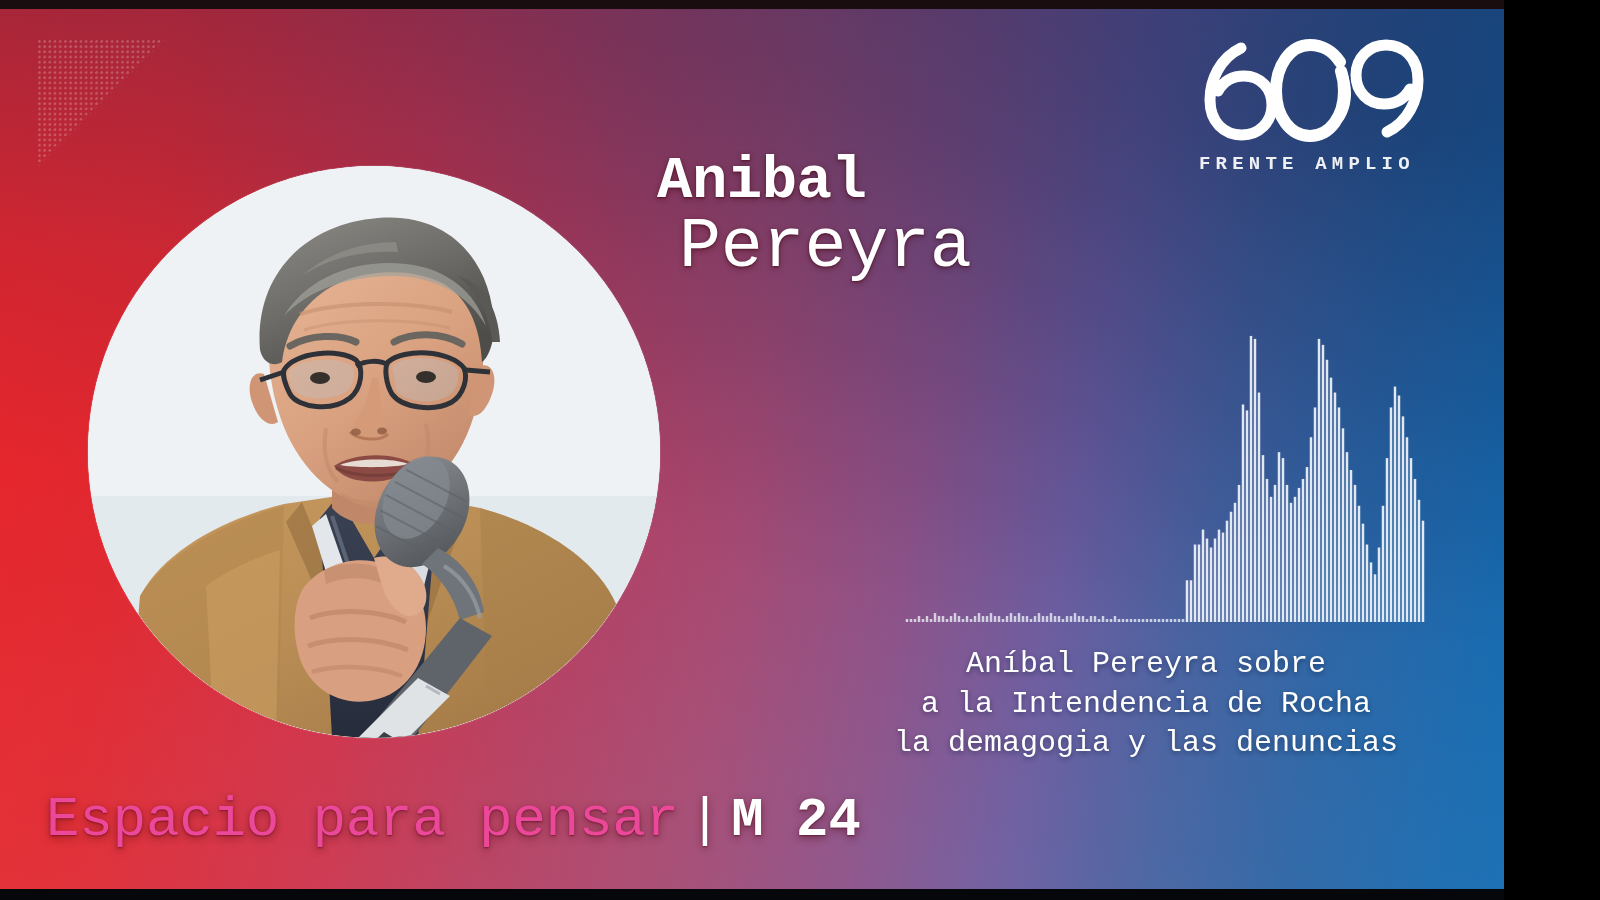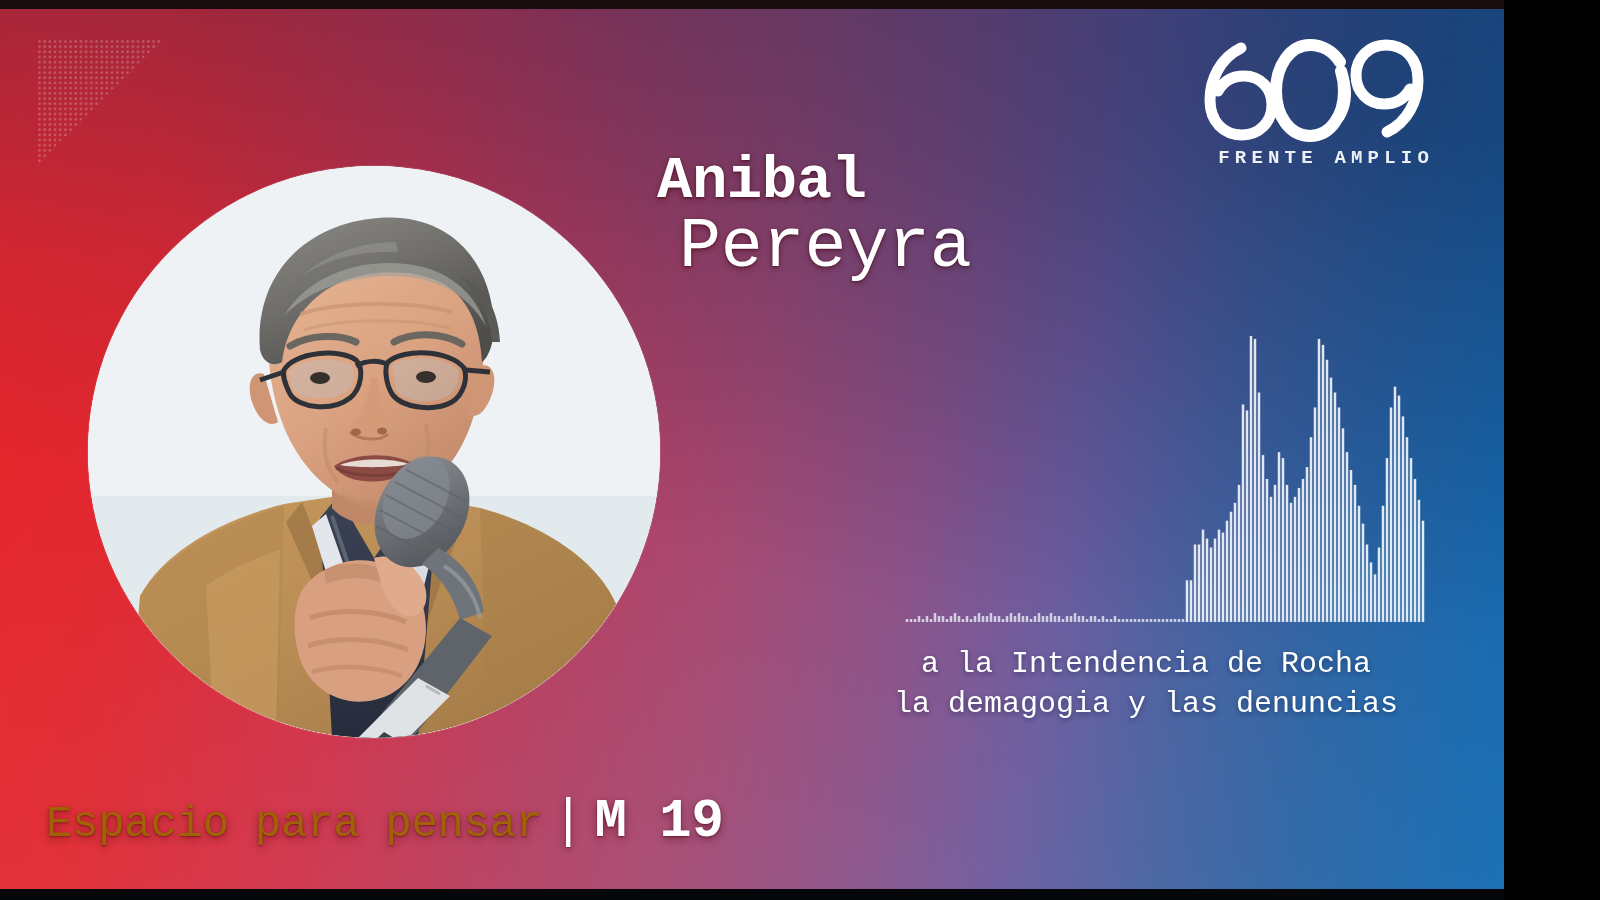--- a/index.html
+++ b/index.html
@@ -131,27 +131,27 @@
 
   
   .logo {
     position: absolute;
     right: 70px; top: 36px;
     width: 240px;
     text-align: center;
   }
   .logo svg { display: block; }
   .logo-sub {
-    margin-top: 3px;
+    margin-top: 9px;
     font-size: 19px;
     font-weight: 700;
     letter-spacing: 5.2px;
     color: #ffffff;
     opacity: 0.92;
-    text-align: right;
+    text-align: left;
     padding-left: 5px;
   }
 
   
   .waveform {
     position: absolute;
     left: 905px; top: 320px;
     width: 520px; height: 302px;
   }
   .waveform svg { display: block; }
@@ -171,23 +171,23 @@
   .caption span { display: block; white-space: nowrap; }
 
   
   .program-bar {
     position: absolute;
     left: 46px; bottom: 48px;
     text-shadow: 0 3px 8px rgba(70,0,15,0.45), 0 1px 2px rgba(70,0,15,0.5);
     white-space: nowrap;
   }
   .program-name {
-    font-size: 44px;
+    font-size: 56px;
     font-weight: 400;
-    color: #a16207;
+    color: #ec4899;
     letter-spacing: -0.3px;
   }
   .program-sep {
     font-size: 54px;
     font-weight: 400;
     color: #ffffff;
     padding: 0 10px;
   }
   .program-channel {
     font-size: 54px;
@@ -500,21 +500,22 @@
         <rect x="496.76" y="96.38" width="2.48" height="205.62" fill="#E9EEF5" opacity="0.96"></rect>
         <rect x="500.76" y="117.24" width="2.48" height="184.76" fill="#E9EEF5" opacity="0.96"></rect>
         <rect x="504.76" y="138.10" width="2.48" height="163.90" fill="#E9EEF5" opacity="0.96"></rect>
         <rect x="508.76" y="158.96" width="2.48" height="143.04" fill="#E9EEF5" opacity="0.96"></rect>
         <rect x="512.76" y="179.82" width="2.48" height="122.18" fill="#E9EEF5" opacity="0.96"></rect>
         <rect x="516.76" y="200.68" width="2.48" height="101.32" fill="#E9EEF5" opacity="0.96"></rect>
       </svg>
   </div>
 
   <div class="caption">
+    <span>Aníbal Pereyra sobre</span>
     <span>a la Intendencia de Rocha</span>
     <span>la demagogia y las denuncias</span>
   </div>
 
   <div class="program-bar">
-    <span class="program-name">Espacio para pensar</span><span class="program-sep">|</span><span class="program-channel">M 19</span>
+    <span class="program-name">Espacio para pensar</span><span class="program-sep">|</span><span class="program-channel">M 24</span>
   </div>
 
 </div>
 
 </body></html>

